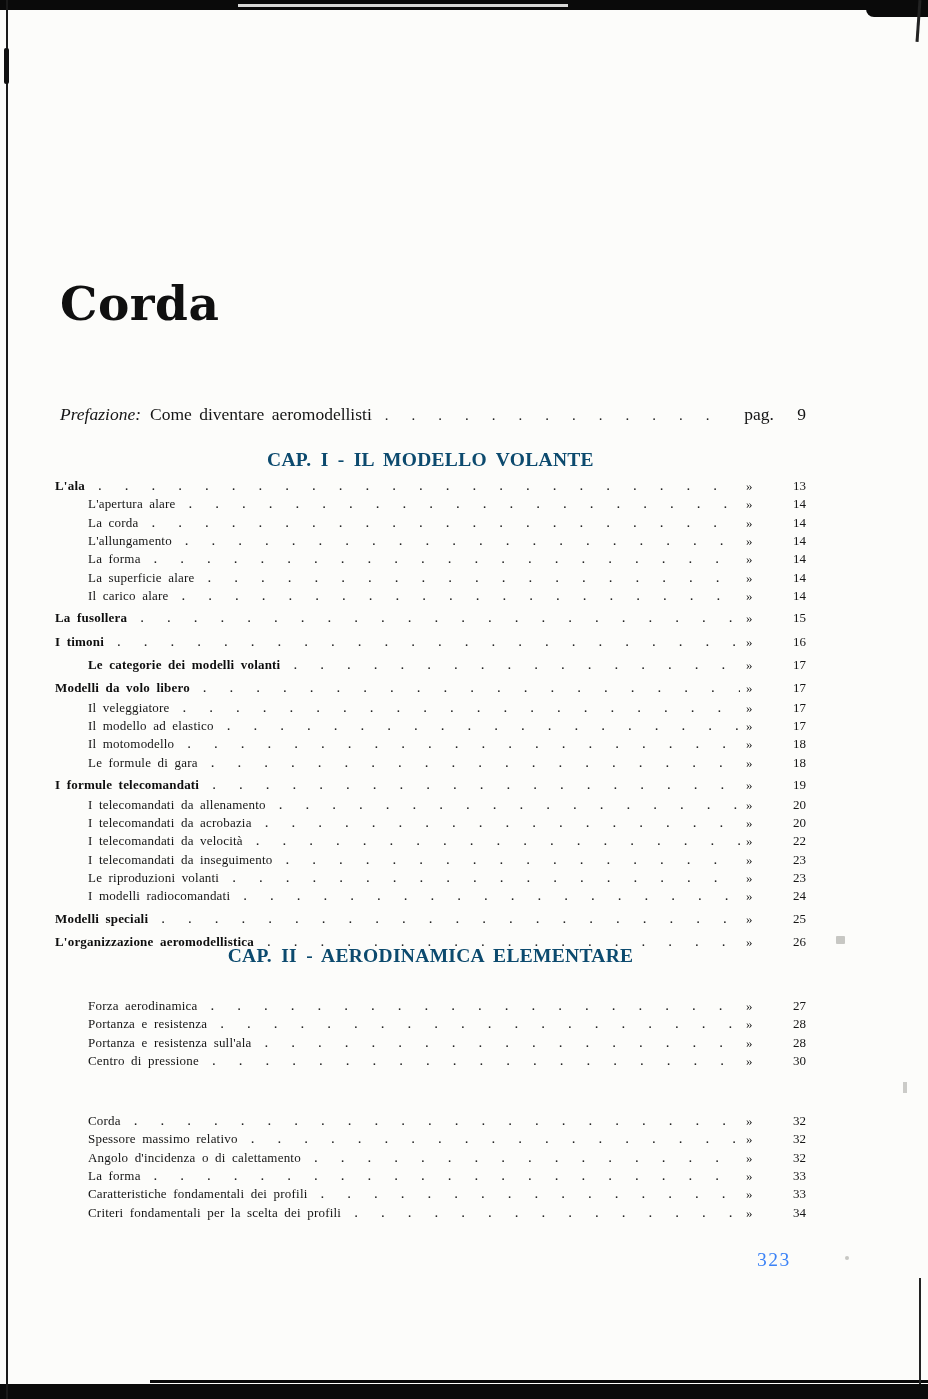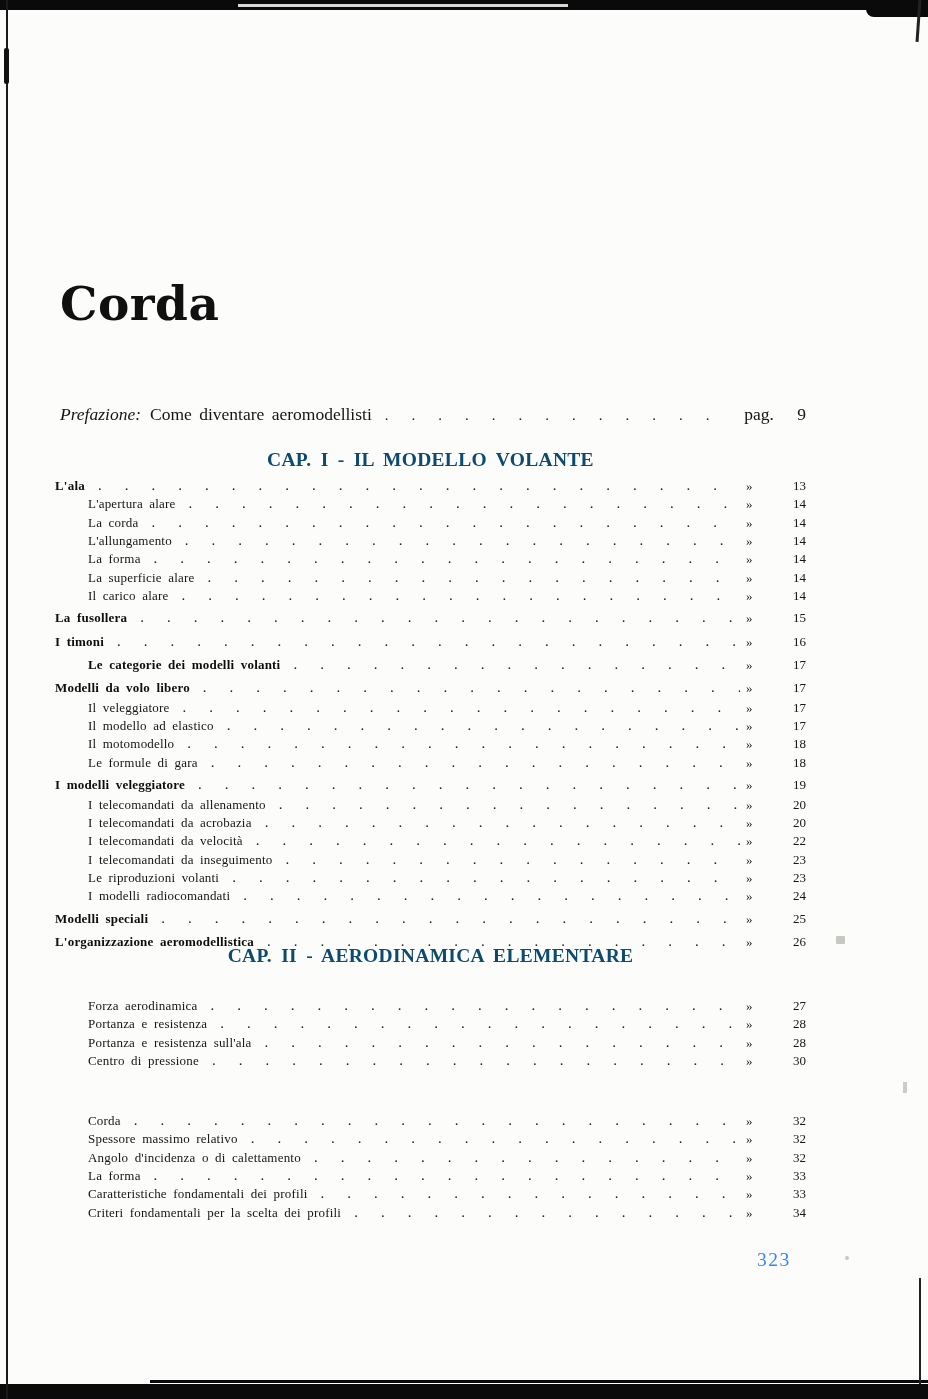--- a/index.html
+++ b/index.html
@@ -177,21 +177,21 @@
         <span class="gq">»</span>
         <span class="pg">18</span>
       </div>
     <div class="row i">
         <span class="lbl">Le formule di gara</span>
         <span class="leader"></span>
         <span class="gq">»</span>
         <span class="pg">18</span>
       </div>
     <div class="row b g">
-        <span class="lbl">I modelli veleggiatore</span>
+        <span class="lbl">I formule telecomandati</span>
         <span class="leader"></span>
         <span class="gq">»</span>
         <span class="pg">19</span>
       </div>
     <div class="row i">
         <span class="lbl">I telecomandati da allenamento</span>
         <span class="leader"></span>
         <span class="gq">»</span>
         <span class="pg">20</span>
       </div>

